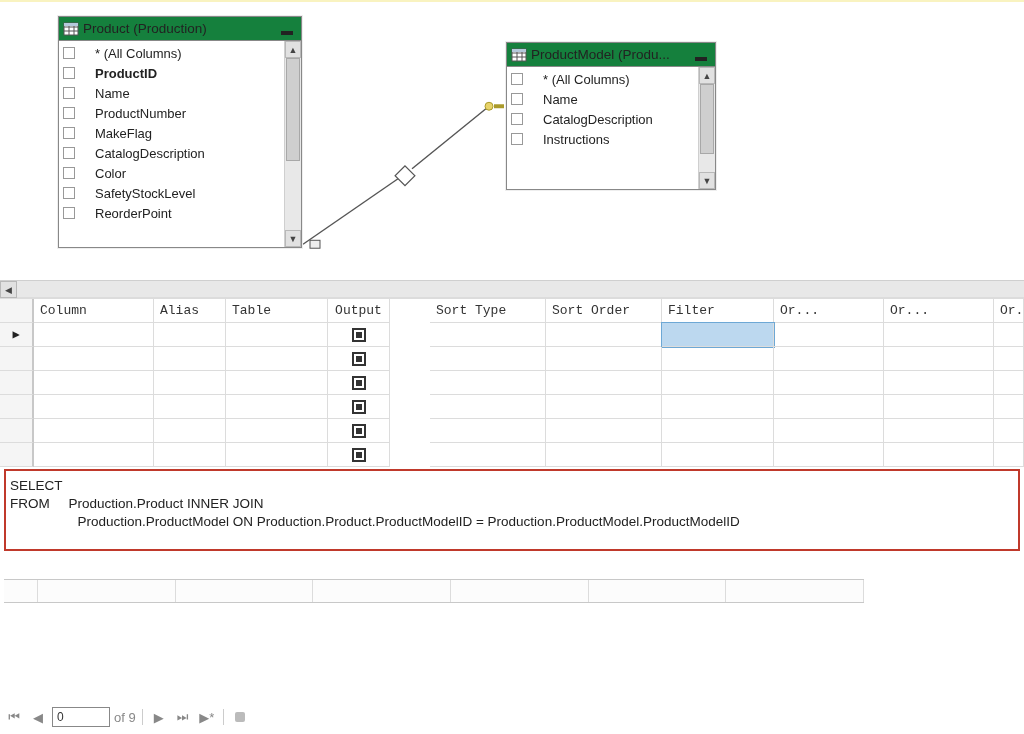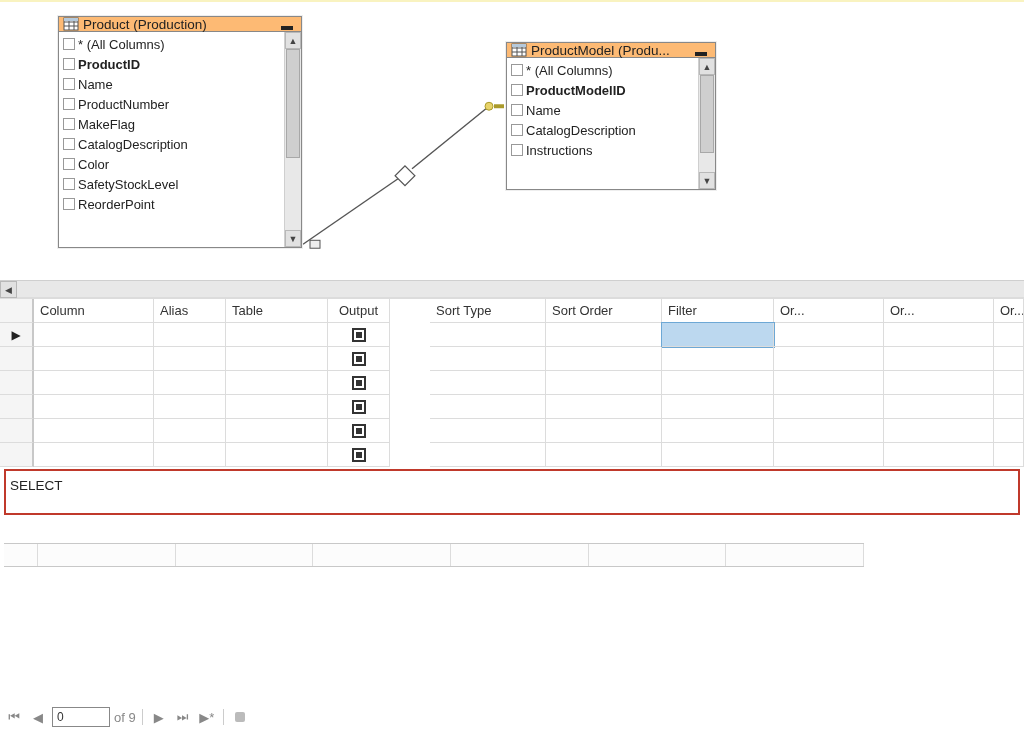--- a/index.html
+++ b/index.html
@@ -23,22 +23,22 @@
     position: absolute;
     border: 1px solid #888;
     background: #fff;
     display: flex;
     flex-direction: column;
     box-shadow: 0 0 0 1px #eee;
   }
   .table-window.product { left: 58px; top: 14px; width: 244px; height: 232px; }
   .table-window.productmodel { left: 506px; top: 40px; width: 210px; height: 148px; }
   .tw-title {
-    background: #fdba74;
-    height: 15px;
+    background: #15803d;
+    height: 24px;
     display: flex;
     align-items: center;
     padding: 0 4px;
     border-bottom: 1px solid #888;
     font-size: 13.5px;
     color: #222;
     gap: 4px;
   }
   .tw-title-icon {
     width: 16px; height: 14px;
@@ -81,21 +81,21 @@
   .sc-track { flex: 1; position: relative; }
   .sc-thumb {
     position: absolute; left: 1px; right: 1px;
     background: #cfcfcf;
     border: 1px solid #a8a8a8;
   }
   .col-row {
     display: flex; align-items: center;
     height: 20px;
     padding: 0 4px;
-    gap: 3px;
+    gap: 20px;
     white-space: nowrap;
   }
   .chk {
     width: 12px; height: 12px;
     border: 1px solid #999;
     background: #fff;
     flex-shrink: 0;
   }
   .bold { font-weight: bold; }
 
@@ -116,20 +116,21 @@
   .h-track { flex:1; position: relative; }
 
   .criteria-grid {
     border-top: 2px solid #dcdcdc;
     background: #fff;
   }
   .crit-headrow, .crit-row {
     display: flex;
     height: 24px;
     align-items: stretch;
+    font-family: Liberation Mono, monospace;
   }
   .crit-headrow { font-weight: normal; color: #333; }
   .crit-cell {
     border-right: 1px solid #dcdcdc;
     border-bottom: 1px solid #dcdcdc;
     padding: 3px 6px;
     display: flex; align-items: center;
     overflow: hidden; white-space: nowrap;
   }
   .crit-rowhead {
@@ -307,24 +308,20 @@
         </span>
     </div>
     <div class="tw-body">
       <div class="tw-list">
         <div class="col-row">
             <span class="chk"></span>
             <span>* (All Columns)</span>
           </div>
         <div class="col-row">
             <span class="chk"></span>
-            <span class="bold">ProductModelID</span>
-          </div>
-        <div class="col-row">
-            <span class="chk"></span>
             <span>Name</span>
           </div>
         <div class="col-row">
             <span class="chk"></span>
             <span>CatalogDescription</span>
           </div>
         <div class="col-row">
             <span class="chk"></span>
             <span>Instructions</span>
           </div>
@@ -462,20 +459,22 @@
       <div class="crit-cell c-col-sortorder"></div>
       <div class="crit-cell c-col-filter"></div>
       <div class="crit-cell c-col-or"></div>
       <div class="crit-cell c-col-or"></div>
       <div class="crit-cell c-col-or" style="flex:1;"></div>
   </div>
 </div>
 
 <div class="sql-pane">
   <div class="sql-row">SELECT</div>
+  <div class="sql-row">FROM     Production.Product INNER JOIN</div>
+  <div class="sql-row">                  Production.ProductModel ON Production.Product.ProductModelID = Production.ProductModel.ProductModelID</div>
 </div>
 
 <div class="results-header" style="width:860px; margin-left:4px;">
   <div class="rh-c0"></div>
   <div class="rh-c"></div>
   <div class="rh-c"></div>
   <div class="rh-c"></div>
   <div class="rh-c"></div>
   <div class="rh-c"></div>
   <div class="rh-c"></div>

